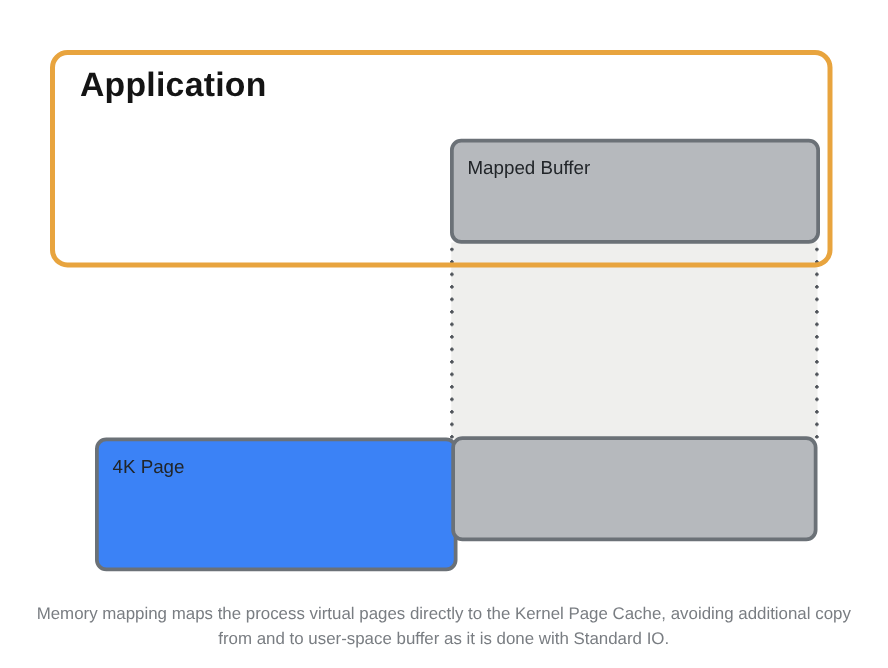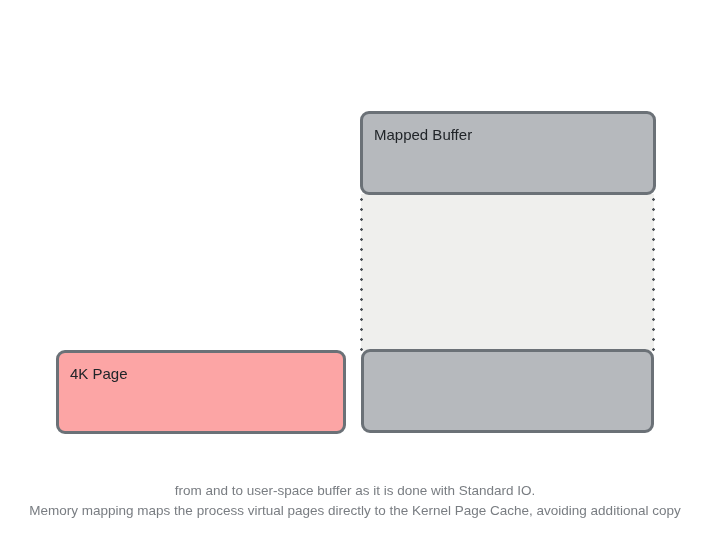--- a/index.html
+++ b/index.html
@@ -82,23 +82,23 @@
     left: 11px;
     top: 12px;
     white-space: nowrap;
   }
   .mapped-buffer {
     left: 360px; top: 111px;
     width: 296px; height: 84px;
     background: var(--fill-gray);
   }
   .page-4k {
-    left: 56px; top: 350px;
-    width: 290px; height: 84px;
-    background: #fca5a5;
+    left: 76px; top: 350px;
+    width: 290px; height: 107px;
+    background: #3b82f6;
   }
   .mapped-page {
     left: 361px; top: 349px;
     width: 293px; height: 84px;
     background: var(--fill-gray);
   }
   .caption {
     position: absolute;
     left: 0;
     right: 0;
@@ -112,32 +112,35 @@
 </head>
 <body>
 
 <div class="stage">
 
   <div class="channel">
     <div class="dots left"></div>
     <div class="dots right"></div>
   </div>
 
+  <div class="outline-box app-box">
+    <div class="box-title">Application</div>
+  </div>
 
   <div class="cell-box mapped-buffer">
     <span class="box-label">Mapped Buffer</span>
   </div>
 
 
   <div class="cell-box page-4k">
     <span class="box-label">4K Page</span>
   </div>
 
   <div class="cell-box mapped-page">
     <span class="box-label"></span>
   </div>
 
   <div class="caption">
+    <div>Memory mapping maps the process virtual pages directly to the Kernel Page Cache, avoiding additional copy</div>
     <div>from and to user-space buffer as it is done with Standard IO.</div>
-    <div>Memory mapping maps the process virtual pages directly to the Kernel Page Cache, avoiding additional copy</div>
   </div>
 
 </div>
 
 </body></html>

